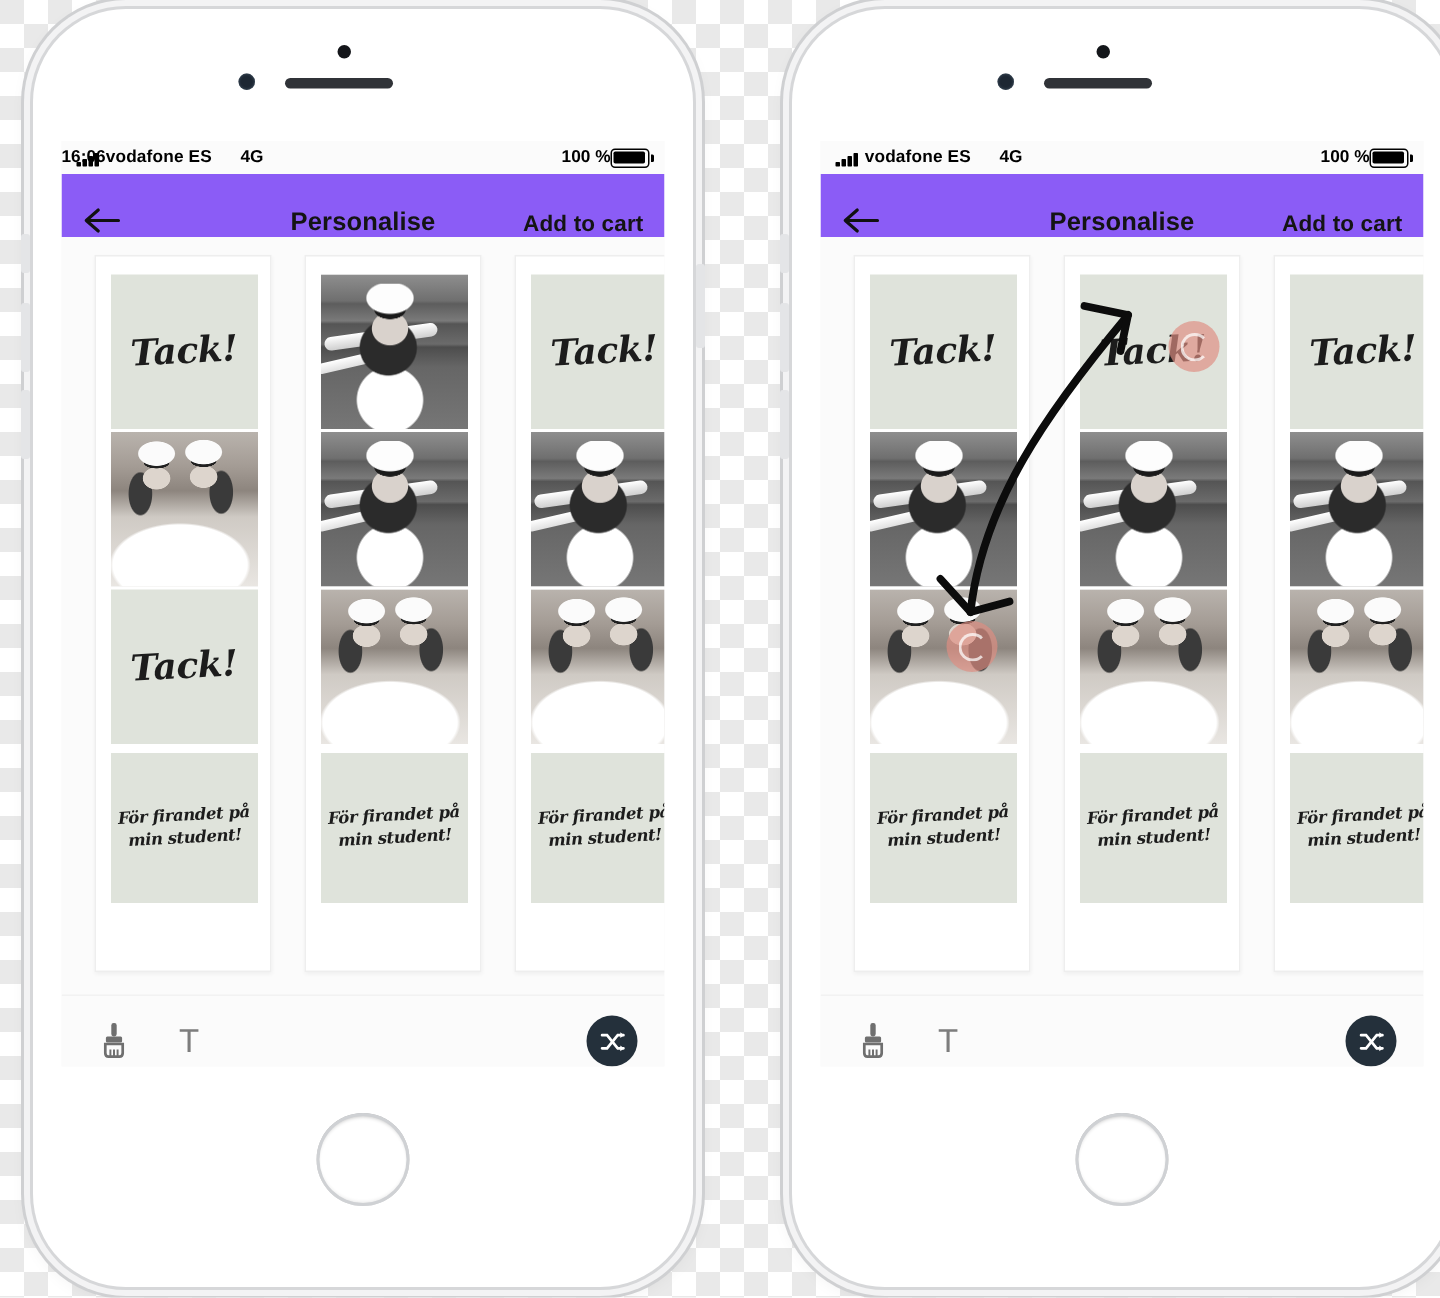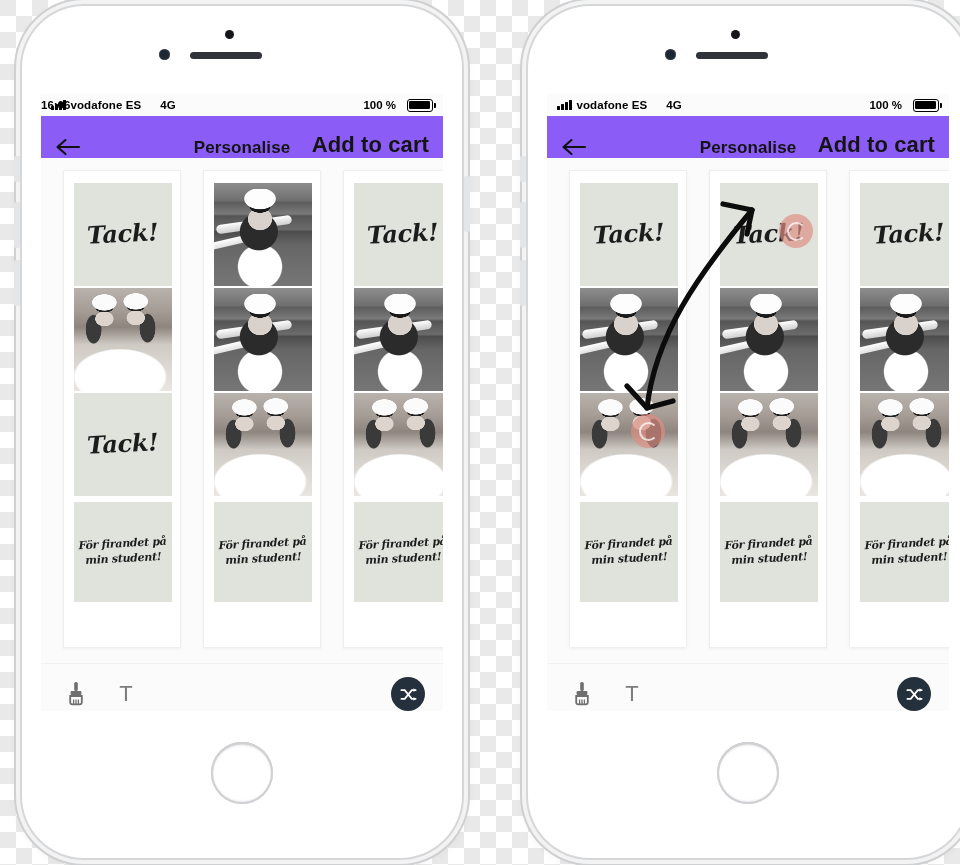--- a/index.html
+++ b/index.html
@@ -61,47 +61,47 @@
       inset 0 2px 3px rgba(0,0,0,.30),
       inset 0 -2px 3px rgba(0,0,0,.14);
   }
 
   
   .statusbar{
     height:22px;display:flex;align-items:center;
     padding:0 10px;font-size:11.5px;font-weight:bold;color:#000;
     background:#fbfbfb;
   }
-  .sb-left{display:flex;align-items:center;gap:5px;}
+  .sb-left{display:flex;align-items:flex-end;gap:5px;}
   .bars{display:flex;align-items:flex-end;gap:1.5px;height:9px;}
   .bars i{display:block;width:2.5px;background:#000;border-radius:.5px;}
   .bars i:nth-child(1){height:3.5px;}
   .bars i:nth-child(2){height:5.5px;}
   .bars i:nth-child(3){height:7.5px;}
   .bars i:nth-child(4){height:9.5px;}
   .carrier{letter-spacing:.1px;}
   .net{margin-left:14px;}
   .sb-time{position:absolute;left:0;right:16px;text-align:left;pointer-events:none;font-weight:bold;}
-  .sb-right{margin-left:auto;display:flex;align-items:center;gap:11px;position:relative;z-index:2;justify-content:space-between;}
+  .sb-right{margin-left:auto;display:flex;align-items:center;gap:0;position:relative;z-index:2;justify-content:space-between;}
   .battery{position:relative;width:24px;height:11px;border:1.6px solid #000;border-radius:3px;}
   .battery::after{content:"";position:absolute;right:-4px;top:3px;width:2px;height:5px;background:#000;border-radius:0 1px 1px 0;}
   .battery span{position:absolute;left:1.3px;top:1.3px;bottom:1.3px;width:85%;background:#000;border-radius:1.2px;display:block;}
 
   
   .navbar{
     height:42px;display:flex;align-items:flex-end;
     padding:0 14px;background:#8b5cf6;position:relative;
   }
   .back-arrow{width:28px;height:22px;display:flex;align-items:center;cursor:pointer;}
   .nav-title{
     position:absolute;left:0;right:0;text-align:center;
     font-size:17px;font-weight:bold;color:#141414;letter-spacing:.1px;
   }
   .add-cart{
-    margin-left:auto;font-size:22px;font-weight:bold;color:#141414;
+    margin-left:auto;font-size:15px;font-weight:bold;color:#141414;
     position:relative;z-index:2;letter-spacing:.1px;
   }
 
   
   .canvas{
     position:relative;
     height:493px;
     background:#fbfbfb;
     padding-top:12px;
     overflow:hidden;

